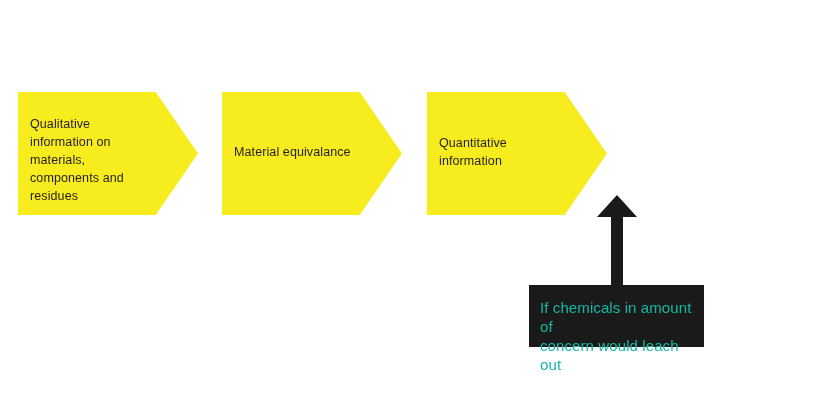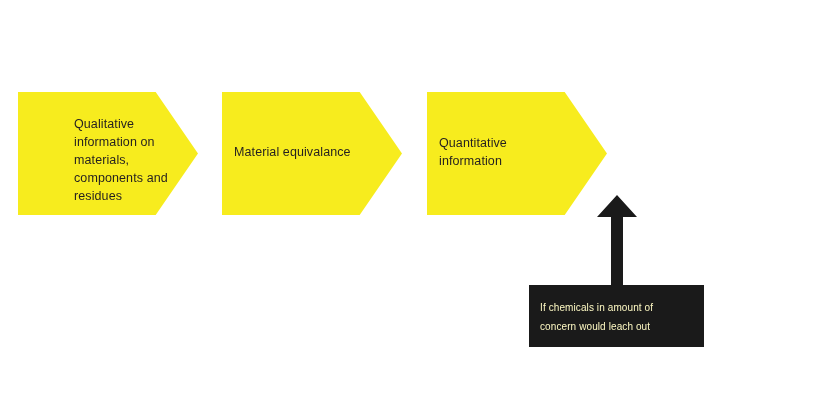--- a/index.html
+++ b/index.html
@@ -39,21 +39,21 @@
     font-size: 12.5px;
     line-height: 18px;
     letter-spacing: 0.1px;
     white-space: pre-line;
   }
   #chevron-1 { left: 18px; }
   #chevron-2 { left: 222px; }
   #chevron-3 { left: 427px; }
   #chevron-4 { left: 632px; }
 
-  #chevron-1 .chev-label { top: 23px; margin-left: 44px; }
+  #chevron-1 .chev-label { top: 23px; }
   #chevron-2 .chev-label { top: 51px; }
   #chevron-3 .chev-label { top: 42px; }
   #chevron-4 .chev-label { top: 33px; }
 
   
   #connector-arrow {
     position: absolute;
     left: 596px;
     top: 195px;
     width: 42px;
@@ -71,22 +71,22 @@
     width: 175px;
     height: 62px;
     background: #1a1a1a;
     box-sizing: border-box;
   }
   #callout-note .note-label {
     position: absolute;
     left: 11px;
     top: 13px;
     width: 156px;
-    color: #fef9c3;
-    font-size: 10px;
+    color: #14b8a6;
+    font-size: 15px;
     line-height: 19px;
     letter-spacing: 0.1px;
     white-space: pre-line;
   }
 </style>
 </head>
 <body>
 
 <div id="canvas">
 

